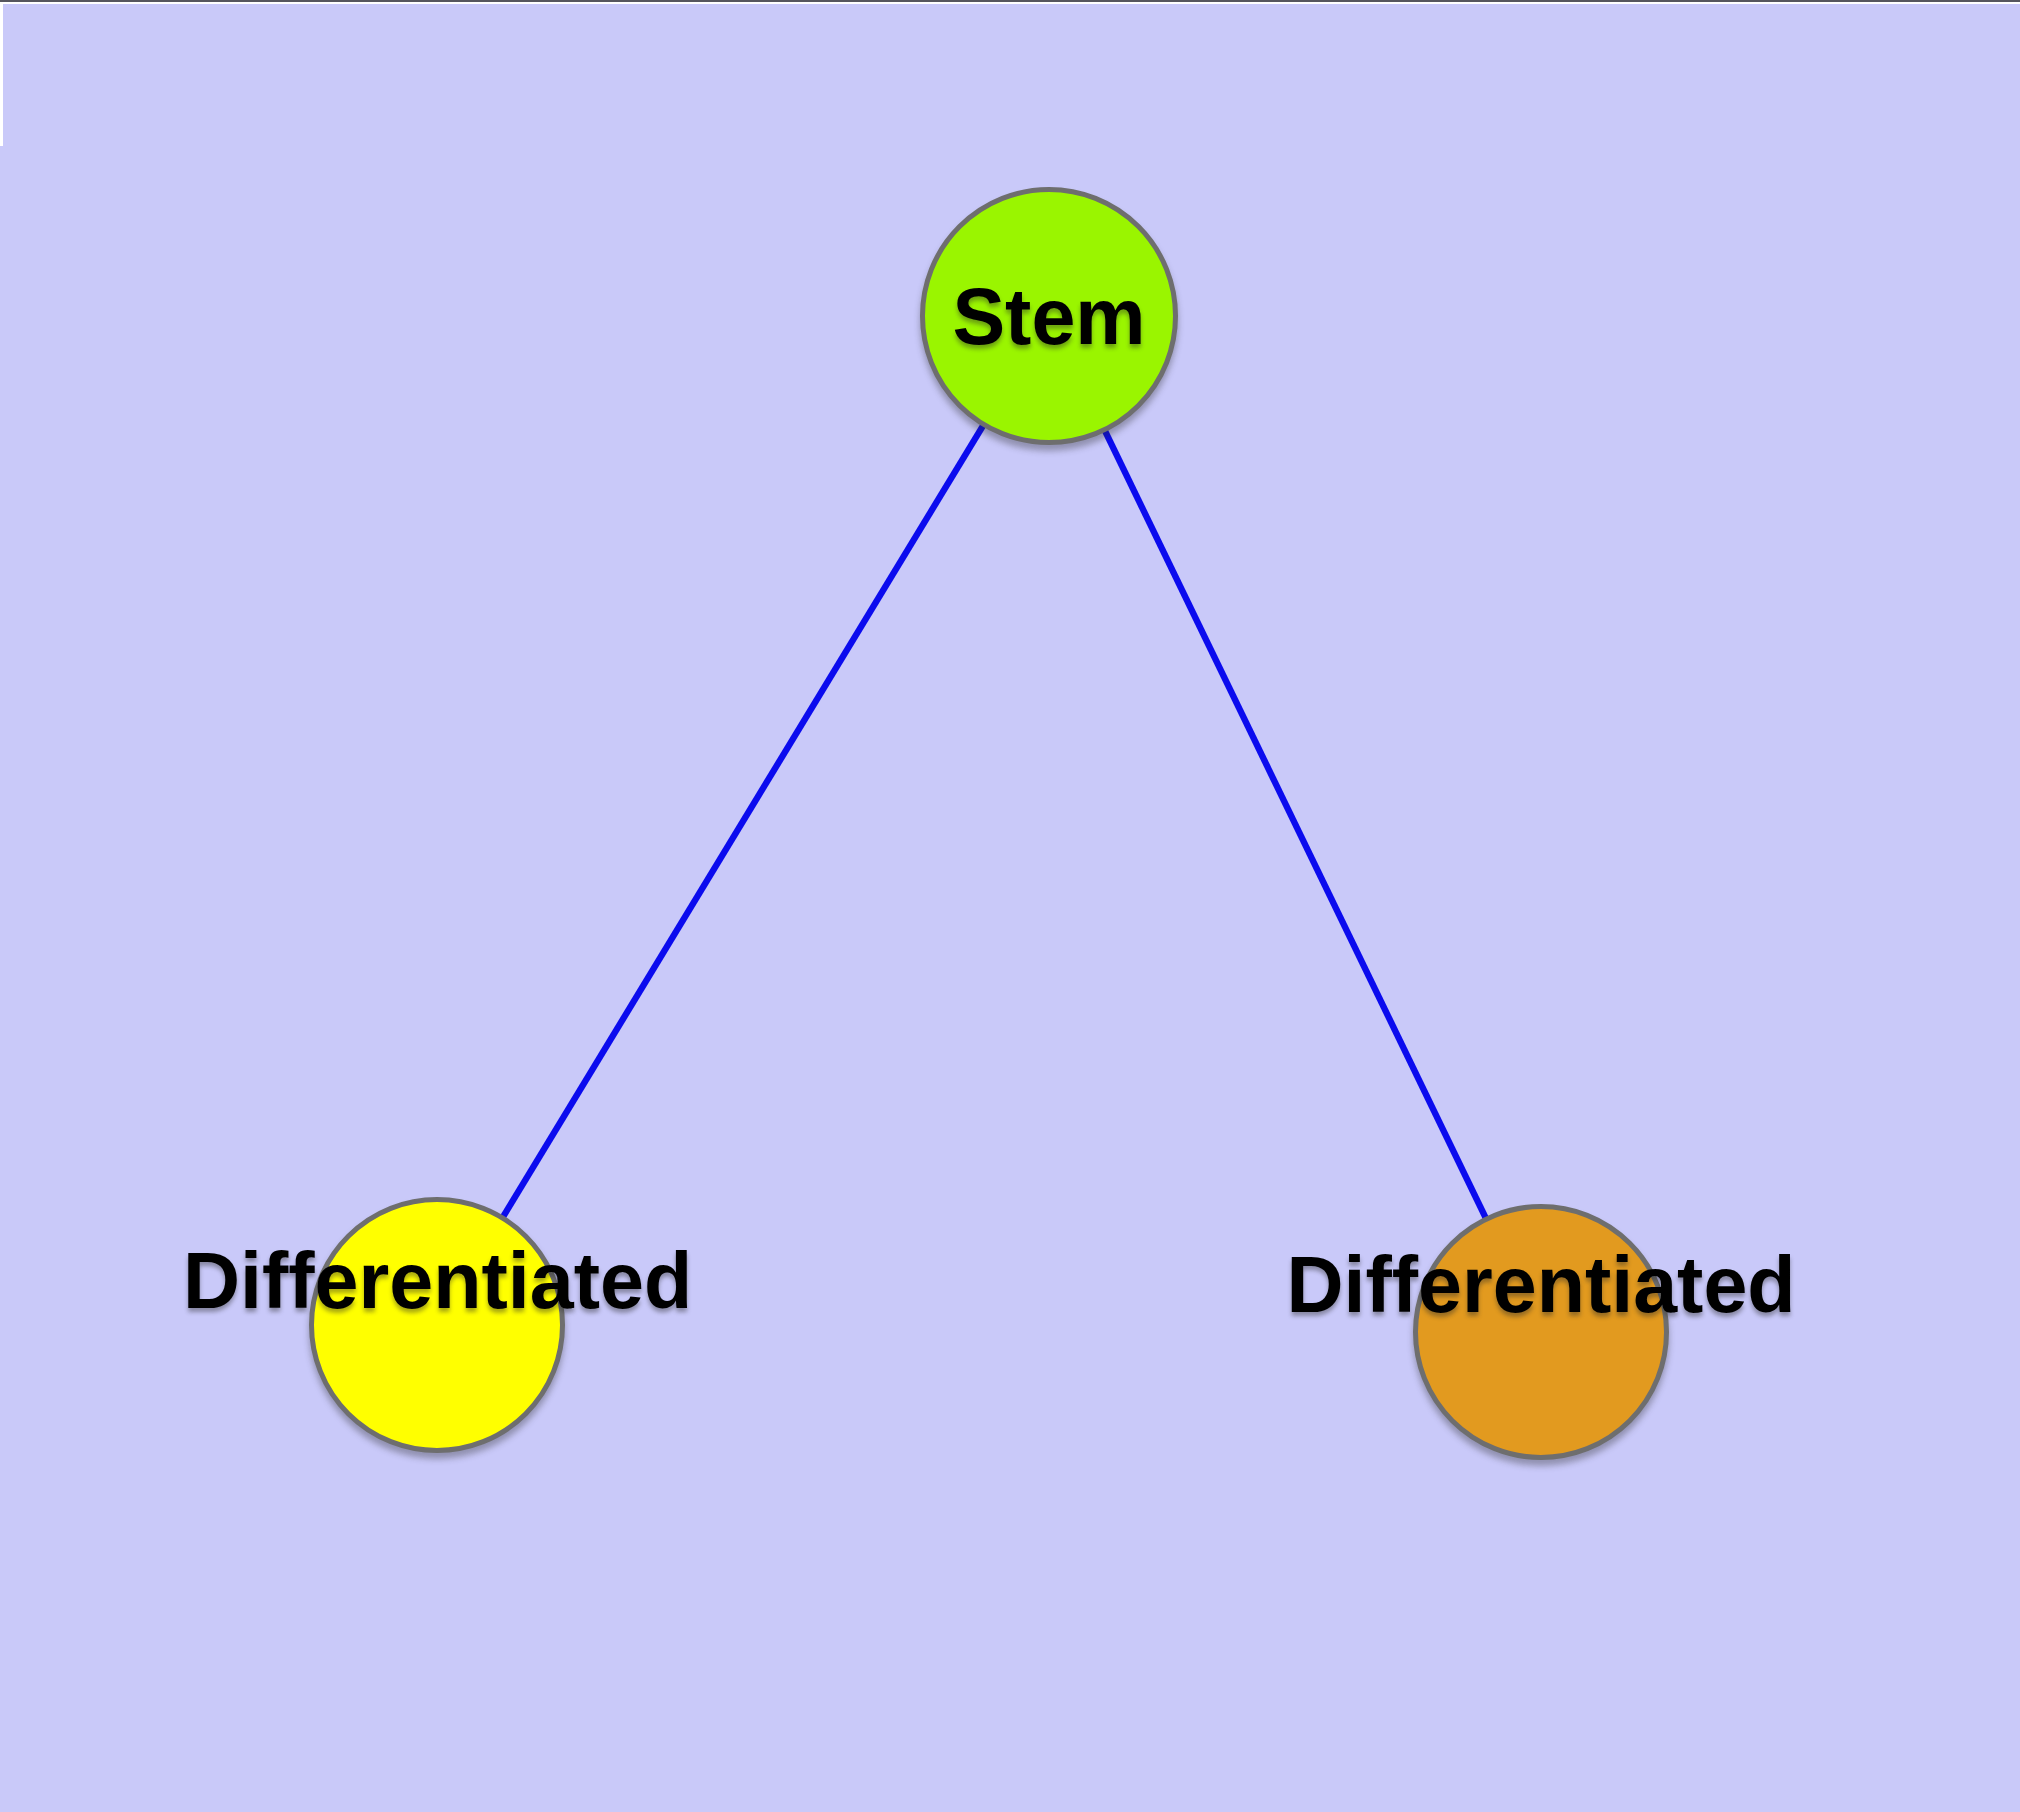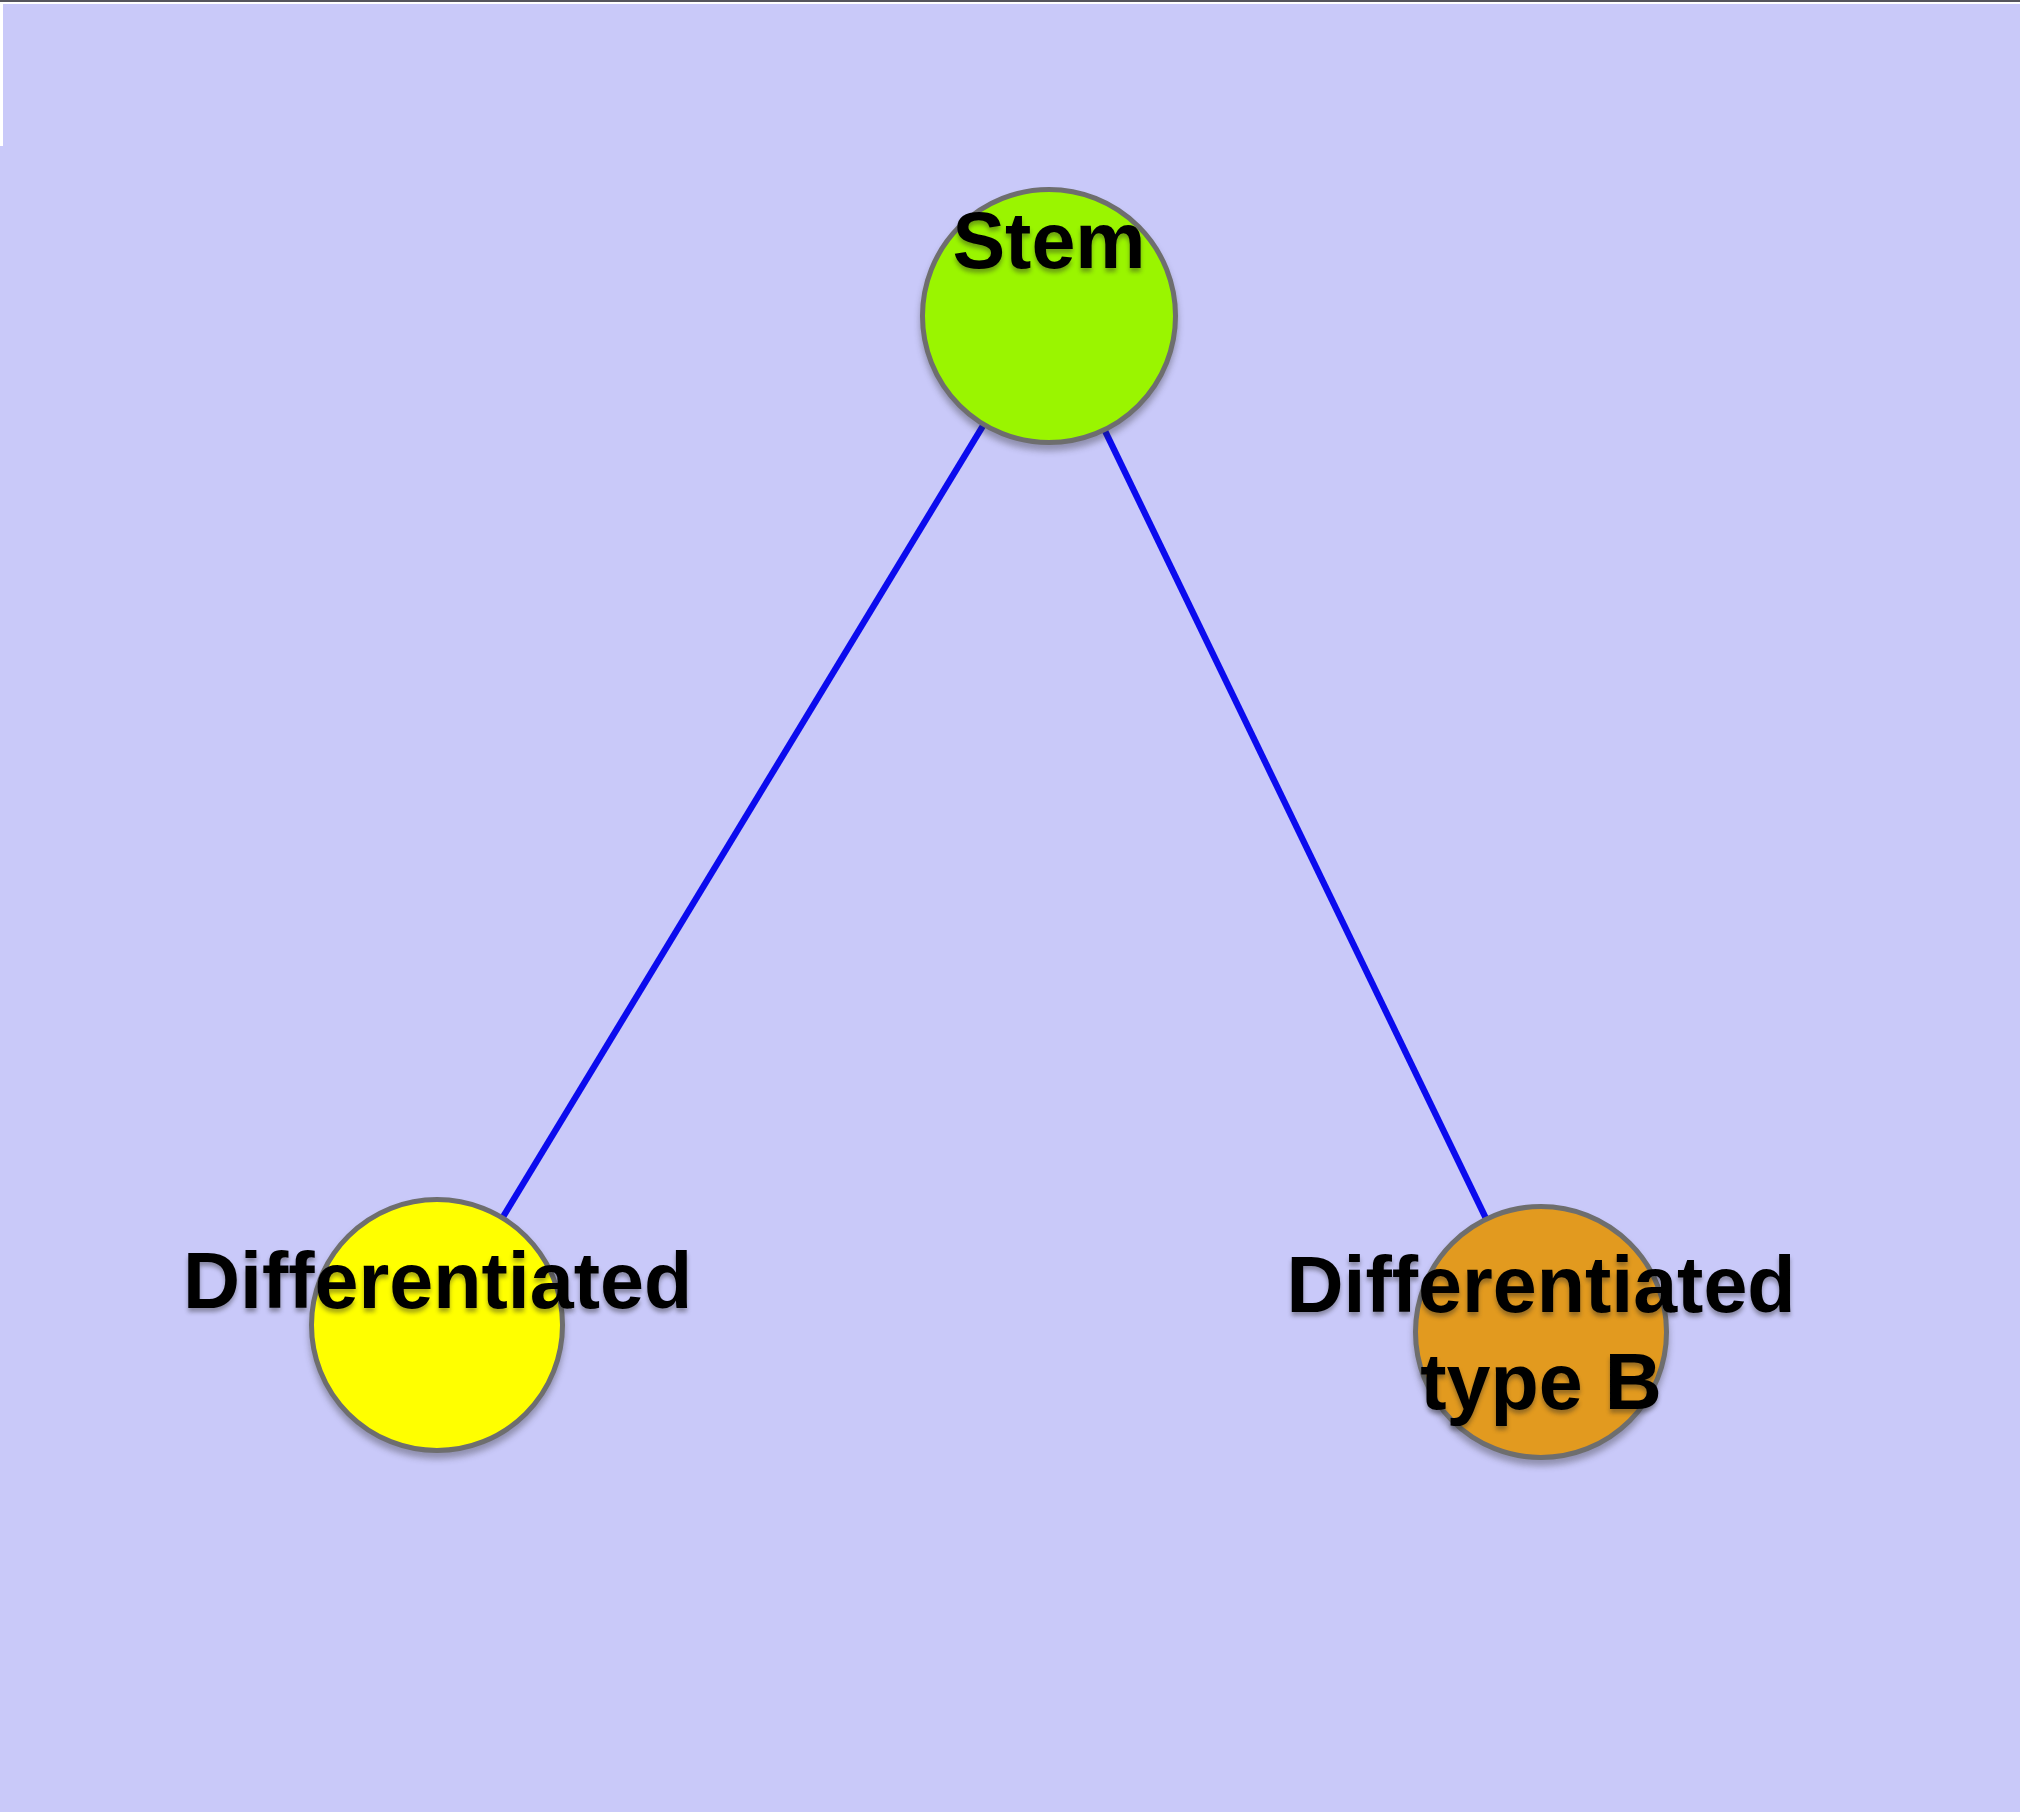--- a/index.html
+++ b/index.html
@@ -42,20 +42,21 @@
   }
 
   
   .node {
     position: absolute;
     box-sizing: border-box;
     border-radius: 50%;
     border: 5.1px solid #6E6E6E;
     box-shadow: 0 6px 6.8px rgba(40,40,40,0.35);
     display: flex;
+    align-items: center;
     justify-content: center;
     z-index: 2;
   }
   #node-stem { left: 920px; top: 187px; width: 258px; height: 258px; }
   #node-a    { left: 309px;  top: 1197px; width: 256px; height: 256px; }
   #node-b    { left: 1413px; top: 1204px; width: 256px; height: 256px; }
 
   
   .node-label {
     font-weight: 700;
@@ -95,17 +96,16 @@
   </div>
 
   <div class="node" id="node-a" style="background-color: rgb(255, 255, 0); border-color: rgb(110, 110, 110);"></div>
   <div class="node-label outside-label" id="label-a" style="color: rgb(0, 0, 0);">
     <span class="label-line">Differentiated</span>
   </div>
 
   <div class="node" id="node-b" style="background-color: rgb(226, 154, 31); border-color: rgb(110, 110, 110);"></div>
   <div class="node-label outside-label" id="label-b" style="color: rgb(0, 0, 0);">
     <span class="label-line">Differentiated</span>
-    <span class="label-line">type B</span>
   </div>
 
 </div>
 
 
 </body></html>

